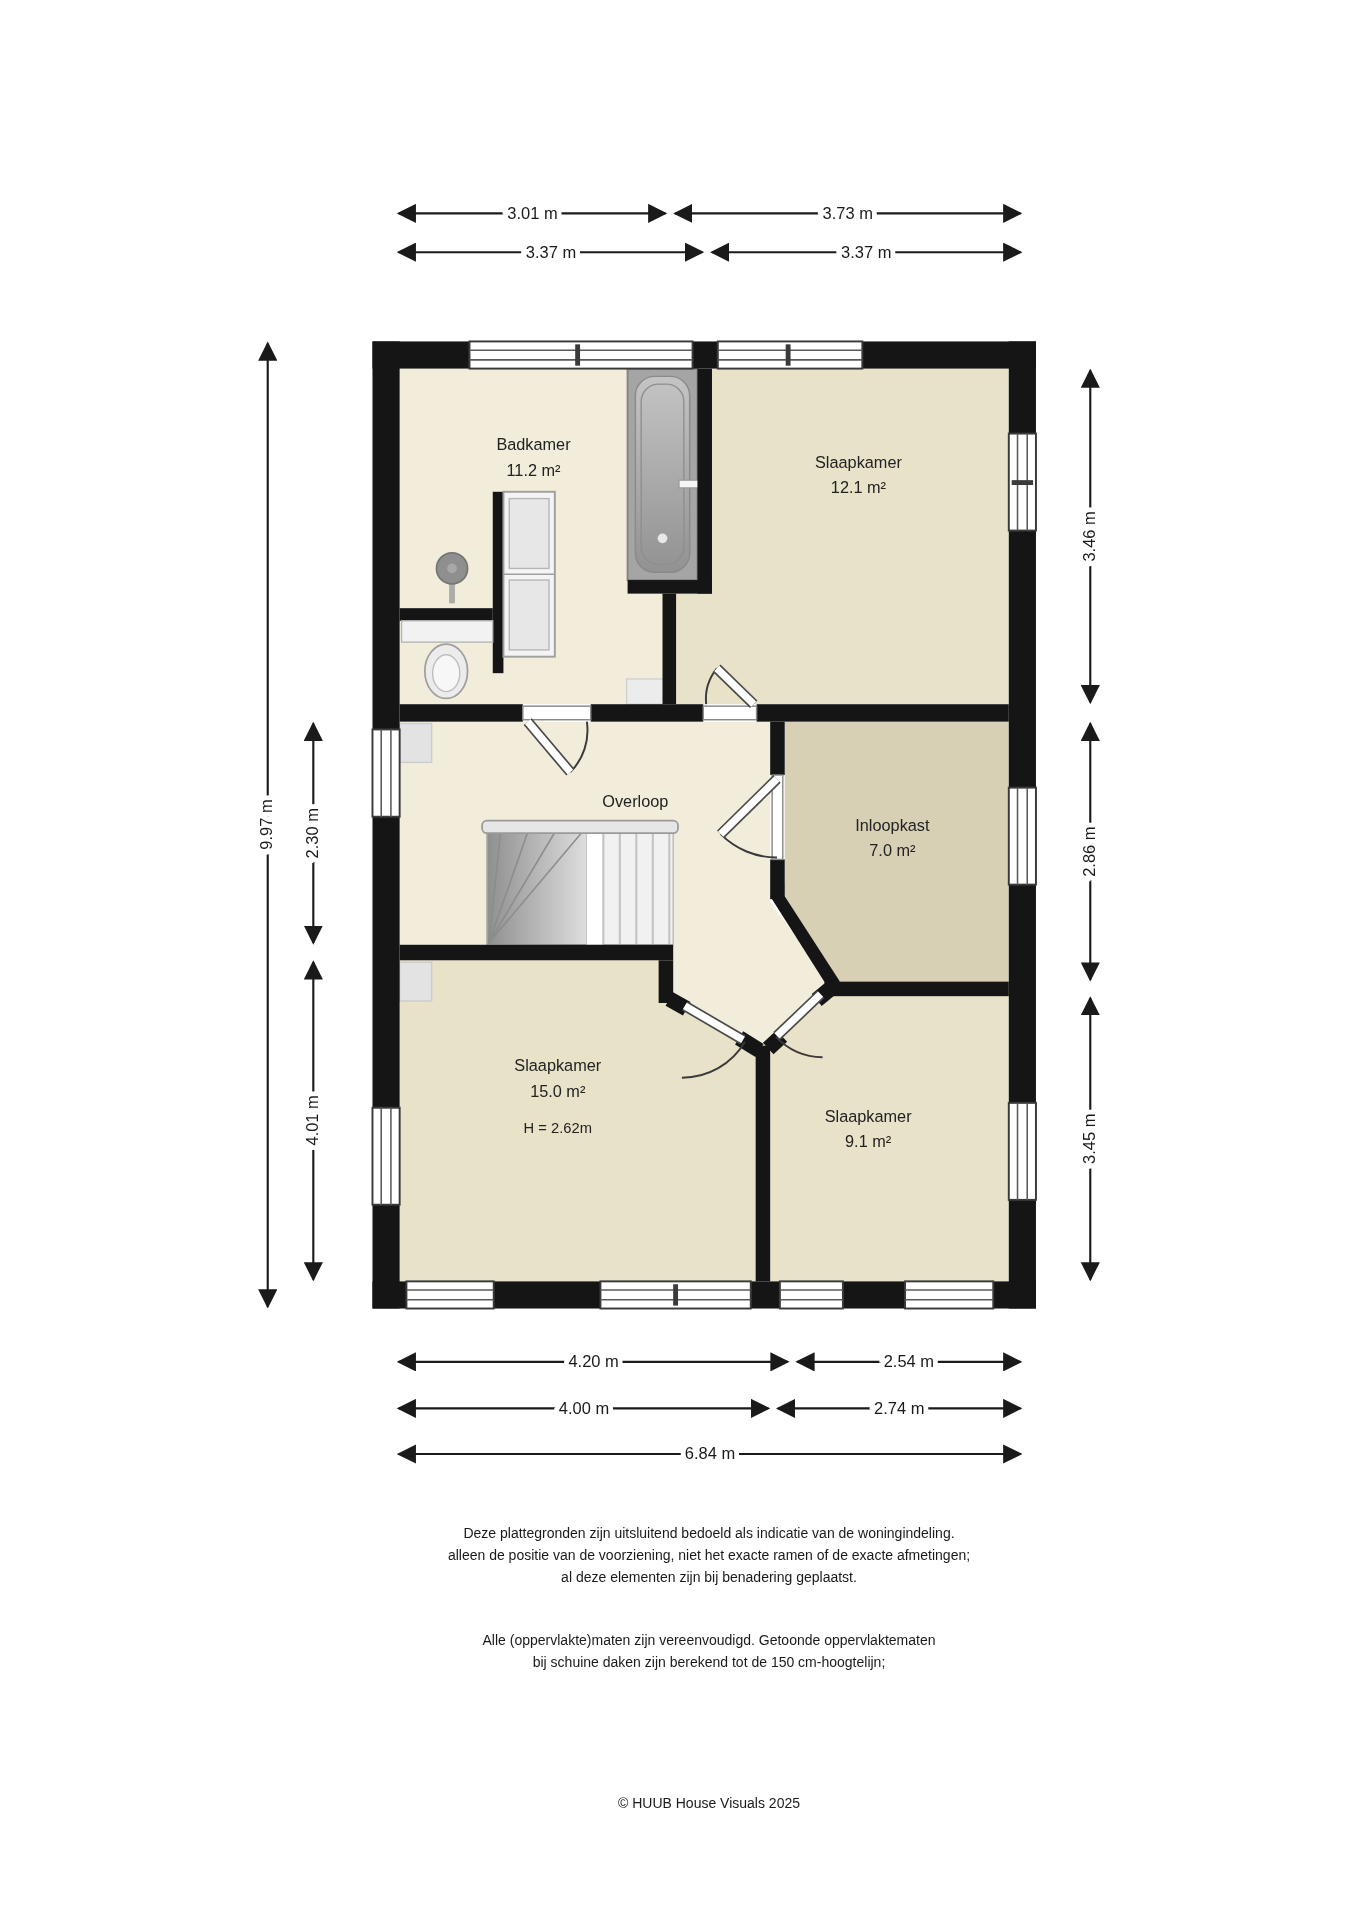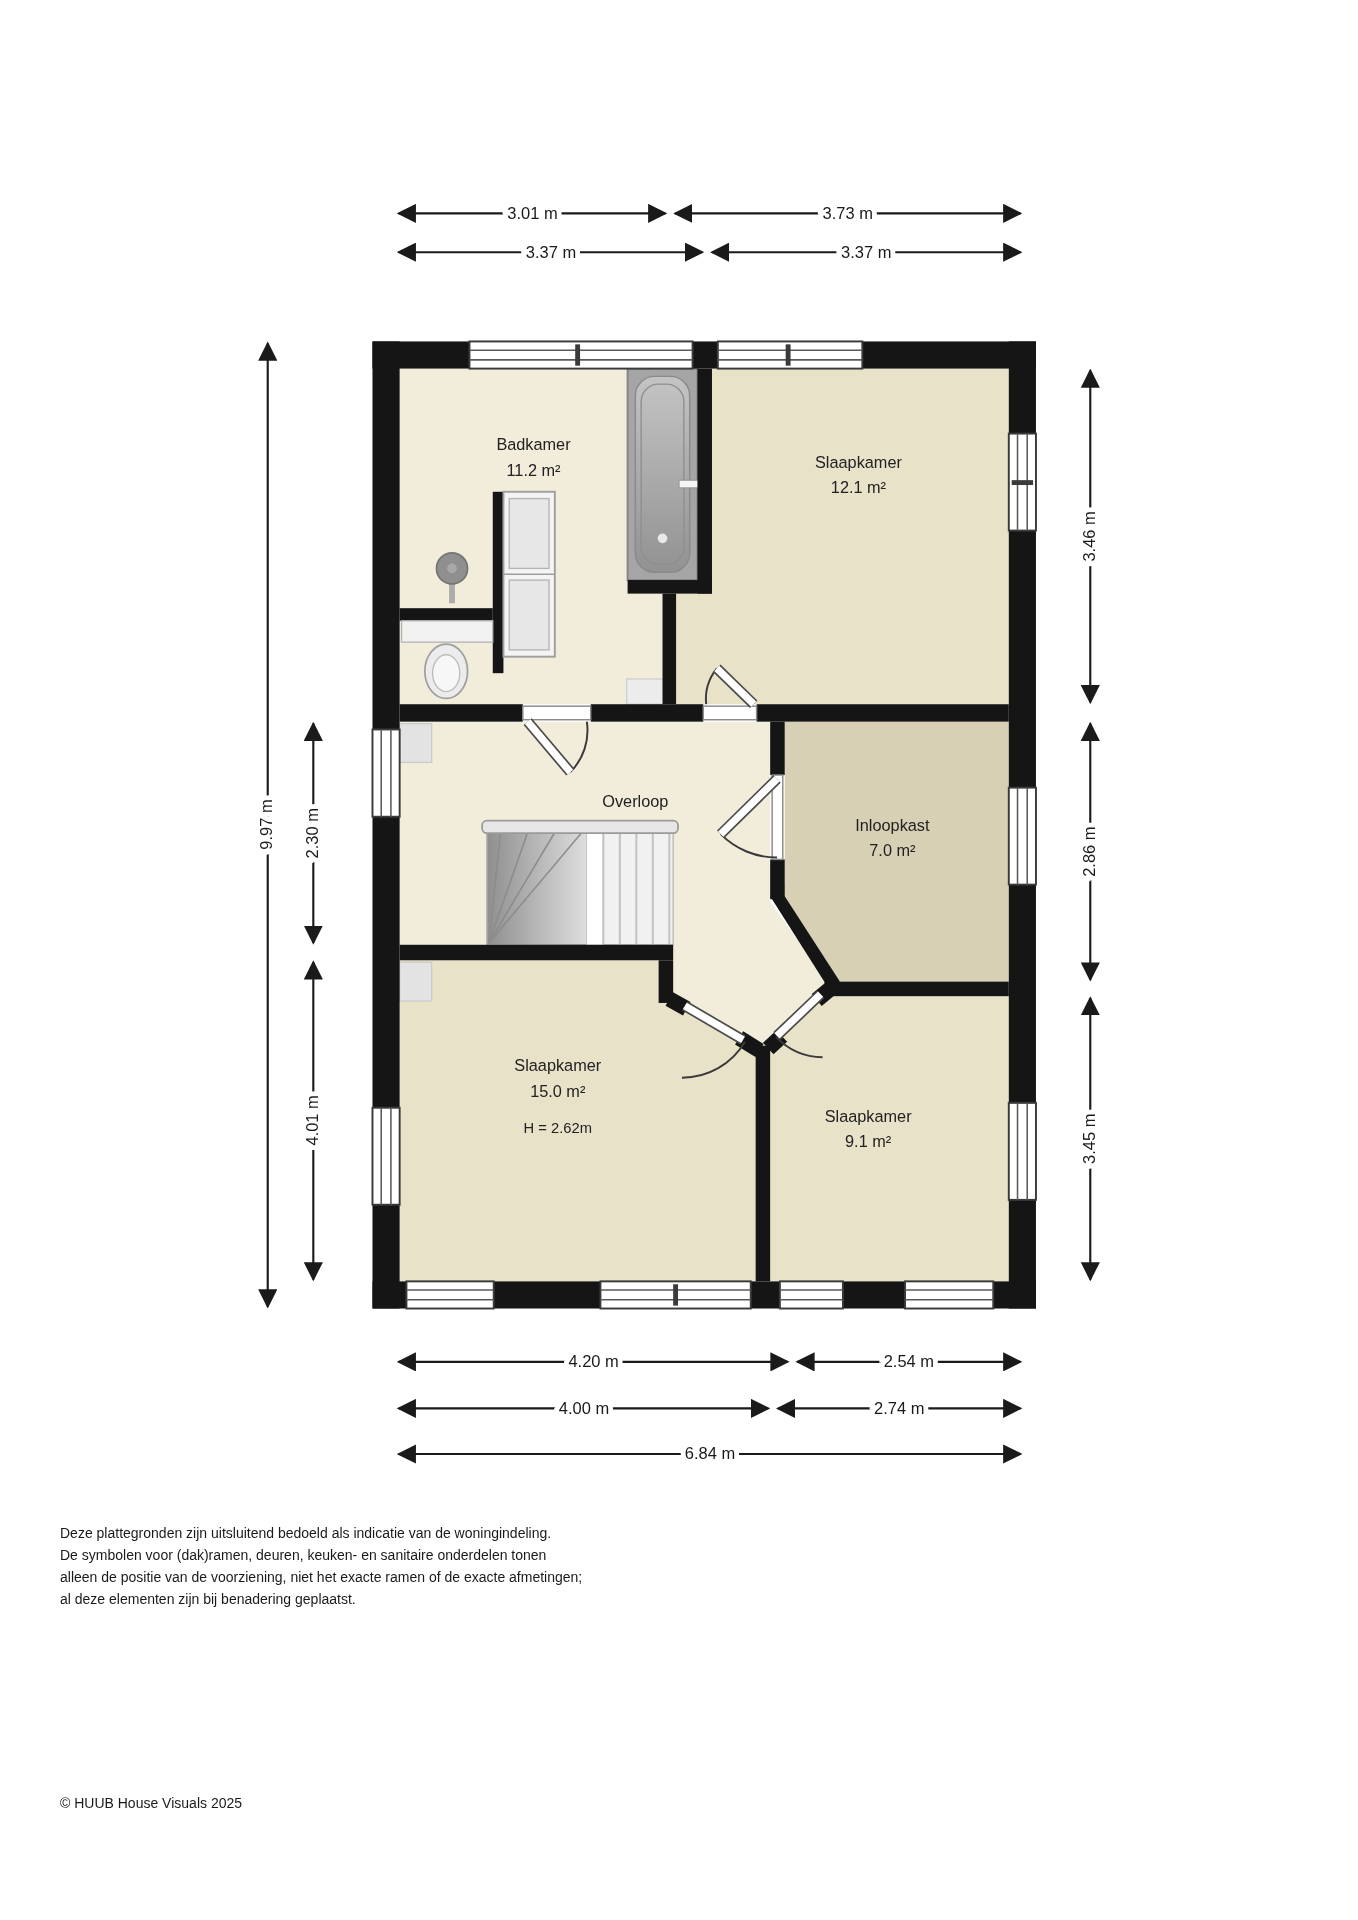--- a/index.html
+++ b/index.html
@@ -13,21 +13,21 @@
   .room-sub{font-size:0.152px;text-anchor:middle;dominant-baseline:middle;fill:#222;}
   .dimline{stroke:#1a1a1a;stroke-width:0.022;}
   .wall{fill:#151515;}
   .winframe{fill:#ffffff;stroke:#3a3a3a;stroke-width:0.02;}
   .winline{stroke:#5a5a5a;stroke-width:0.016;}
   .mullion{fill:#3a3a3a;}
   .arc{fill:none;stroke:#3a3a3a;stroke-width:0.02;}
   .leaf-out{stroke:#4a4a4a;stroke-width:0.11;stroke-linecap:butt;}
   .leaf-in{stroke:#ffffff;stroke-width:0.075;stroke-linecap:butt;}
   .thresh{fill:#ffffff;stroke:#8a8a8a;stroke-width:0.015;}
-  .footer{position:absolute;left:60px;right:0;color:#1a1a1a;
+  .footer{position:absolute;left:60px;right:0;text-align:center;color:#1a1a1a;
           font-size:14px;line-height:22px;}
 </style>
 </head>
 <body>
 <div class="canvas">
 
 <svg width="1358" height="1920" viewBox="0 0 14.0 19.794">
   <defs>
     <marker id="arr" viewBox="0 0 10 10" refX="9" refY="5" markerWidth="9" markerHeight="9" orient="auto-start-reverse">
       <path d="M0,0 L10,5 L0,10 z" fill="#1a1a1a"></path>
@@ -313,21 +313,24 @@
     <text class="room-text" x="5.75" y="11.26">15.0 m²</text>
     <text class="room-sub" x="5.75" y="11.64">H = 2.62m</text>
 
     <text class="room-text" x="8.95" y="11.52">Slaapkamer</text>
     <text class="room-text" x="8.95" y="11.78">9.1 m²</text>
   </g>
 </svg>
 
 <div class="footer" style="top:1522px;">
   <div>Deze plattegronden zijn uitsluitend bedoeld als indicatie van de woningindeling.</div>
-  <div>De symbolen voor (dak)ramen, deuren, keuken- en sanitaire onderdelen tonen</div>
   <div>alleen de positie van de voorziening, niet het exacte ramen of de exacte afmetingen;</div>
   <div>al deze elementen zijn bij benadering geplaatst.</div>
+</div>
+<div class="footer" style="top:1629px;">
+  <div>Alle (oppervlakte)maten zijn vereenvoudigd. Getoonde oppervlaktematen</div>
+  <div>bij schuine daken zijn berekend tot de 150 cm-hoogtelijn;</div>
 </div>
 <div class="footer" style="top:1792px;">
   <div>© HUUB House Visuals 2025</div>
 </div>
 
 </div>
 
 </body></html>

